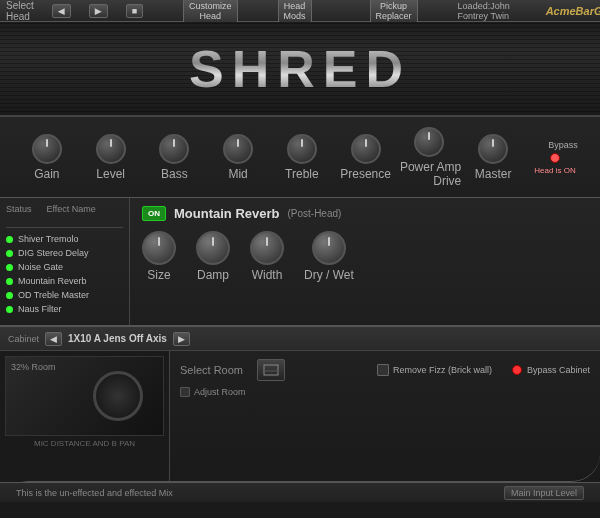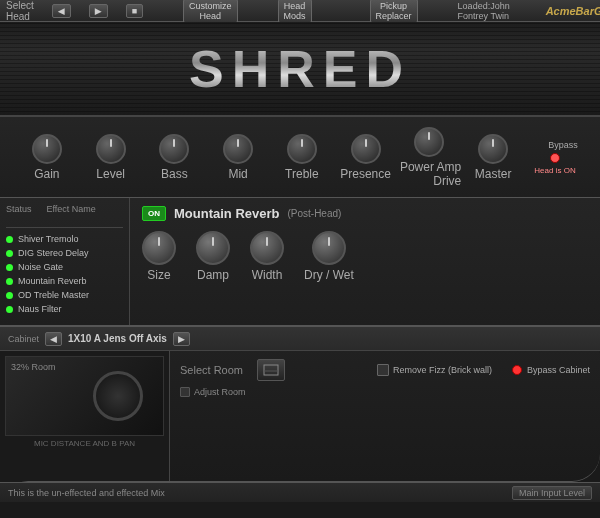--- a/index.html
+++ b/index.html
@@ -442,21 +442,21 @@
       cursor: pointer;
       border-radius: 2px;
     }
 
     
     .status-bar {
       background: linear-gradient(to bottom, #2a2a2a, #222);
       height: 20px;
       display: flex;
       align-items: center;
-      padding: 0 8px;
+      padding: 0 16px;
       border-top: 1px solid #555;
       gap: 10px;
     }
     .status-text {
       font-size: 9px;
       color: #888;
       flex: 1;
     }
     .status-right {
       font-size: 9px;

